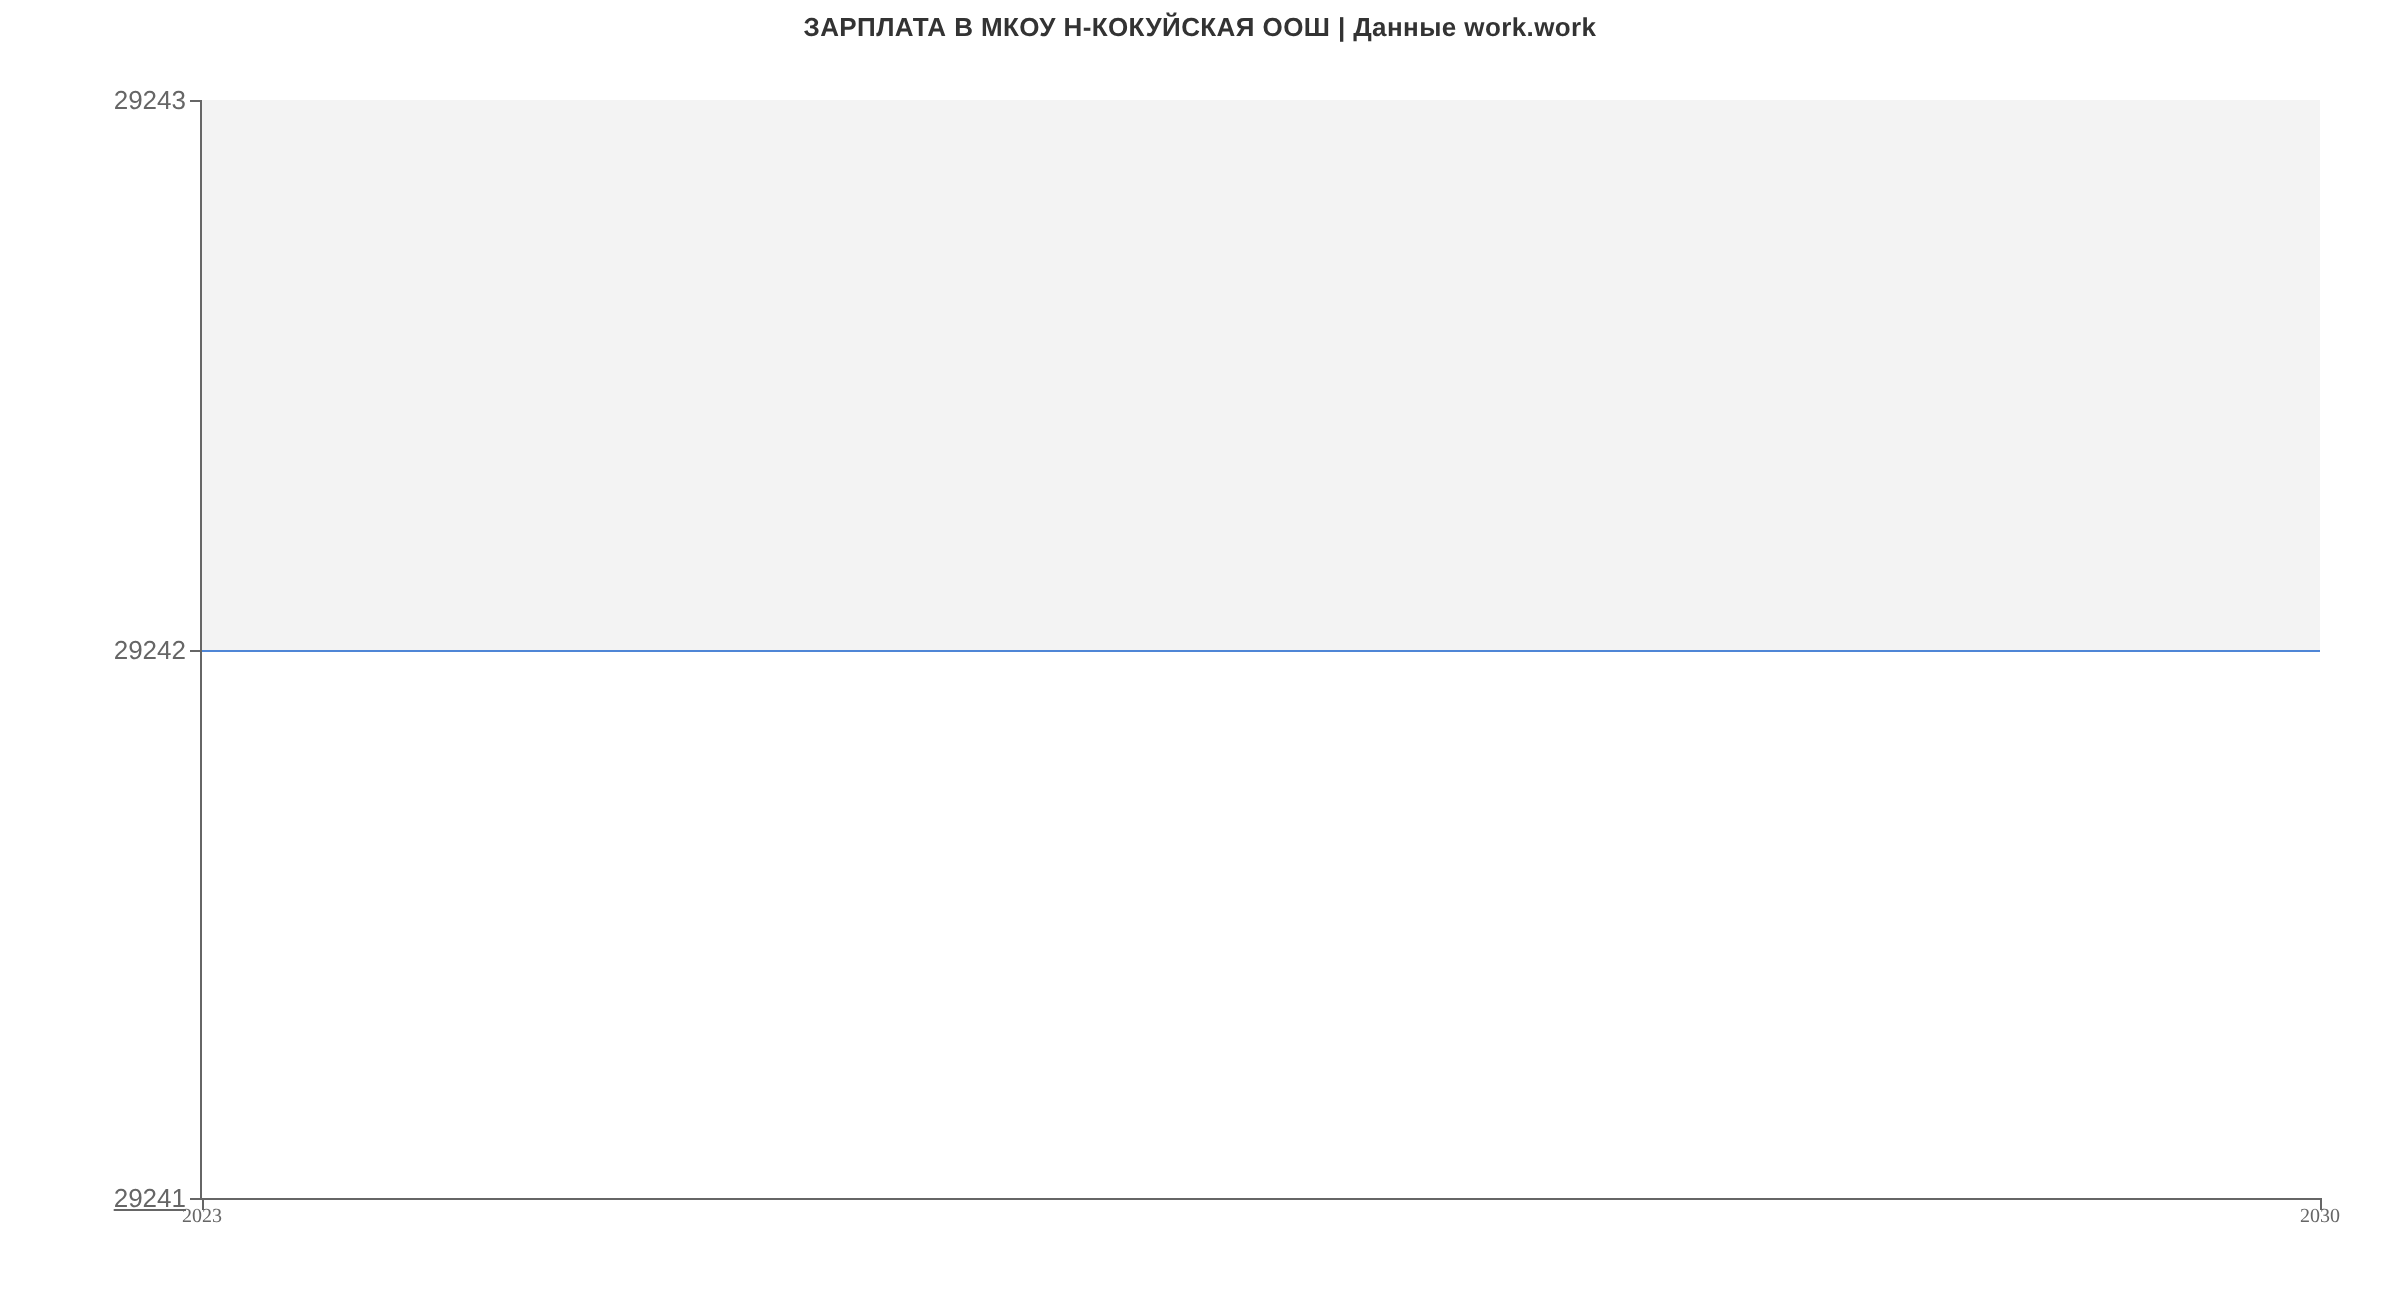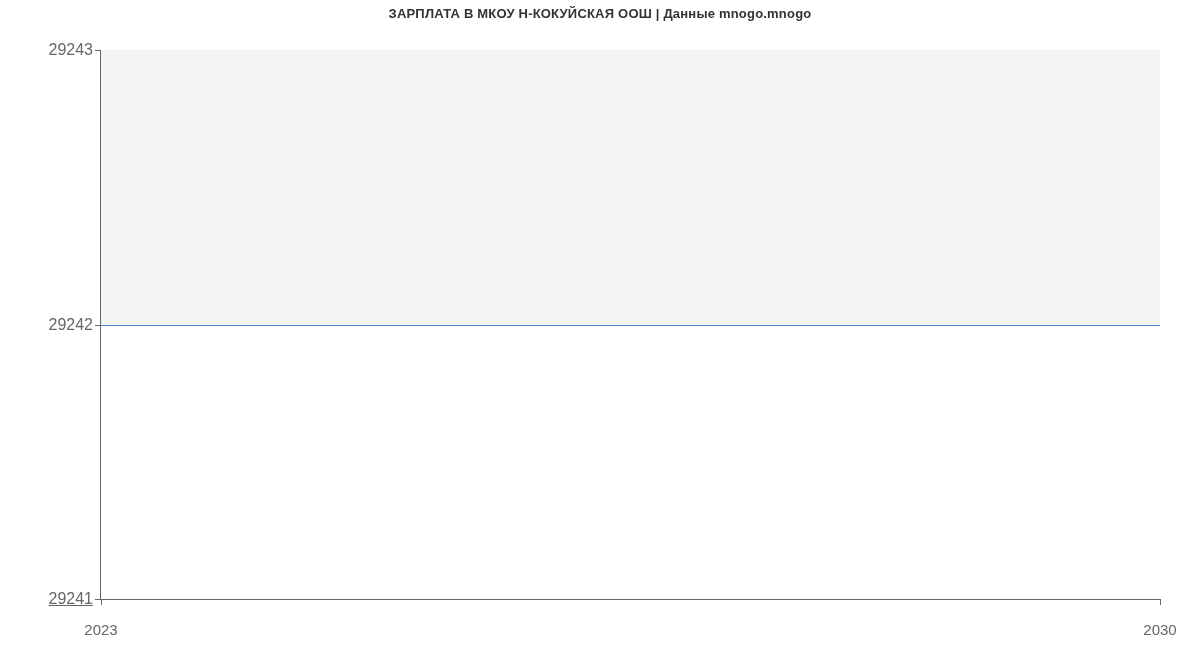--- a/index.html
+++ b/index.html
@@ -49,53 +49,54 @@
     bottom: -6px;
     width: 1px;
     height: 6px;
     background: #666;
   }
   .ytick-label {
     position: absolute;
     right: 100%;
     transform: translateY(-50%);
     padding-right: 8px;
-    font-size: 16px;
+    font-size: 13px;
     color: #666;
     white-space: nowrap;
     text-align: center;
   }
   .xtick-label {
     position: absolute;
     top: 100%;
-    padding-top: 22px;
-    font-size: 15px;
+    padding-top: 4px;
+    font-size: 10px;
     color: #666;
     transform: translateX(-50%);
     white-space: nowrap;
+    font-family: Liberation Serif, serif;
   }
   .shade {
     position: absolute;
     left: 0;
     right: 0;
     background: #f3f3f3;
   }
   .data-line {
     position: absolute;
     left: 0;
     right: 0;
     height: 1px;
     background: #4f86d6;
   }
 </style>
 </head>
 <body>
 
 <div class="chart-wrap">
-  <div class="title">ЗАРПЛАТА В МКОУ Н-КОКУЙСКАЯ ООШ | Данные mnogo.mnogo</div>
+  <div class="title">ЗАРПЛАТА В МКОУ Н-КОКУЙСКАЯ ООШ | Данные work.work</div>
 
   <div class="plot">
 
     <div class="shade" style="top:0; height:50%;"></div>
 
     <div class="data-line" style="top:50%;"></div>
 
     <div class="ytick-line" style="top:100%;"></div>
     <div class="ytick-line" style="top:50%;"></div>
     <div class="ytick-line" style="top:0%;"></div>

